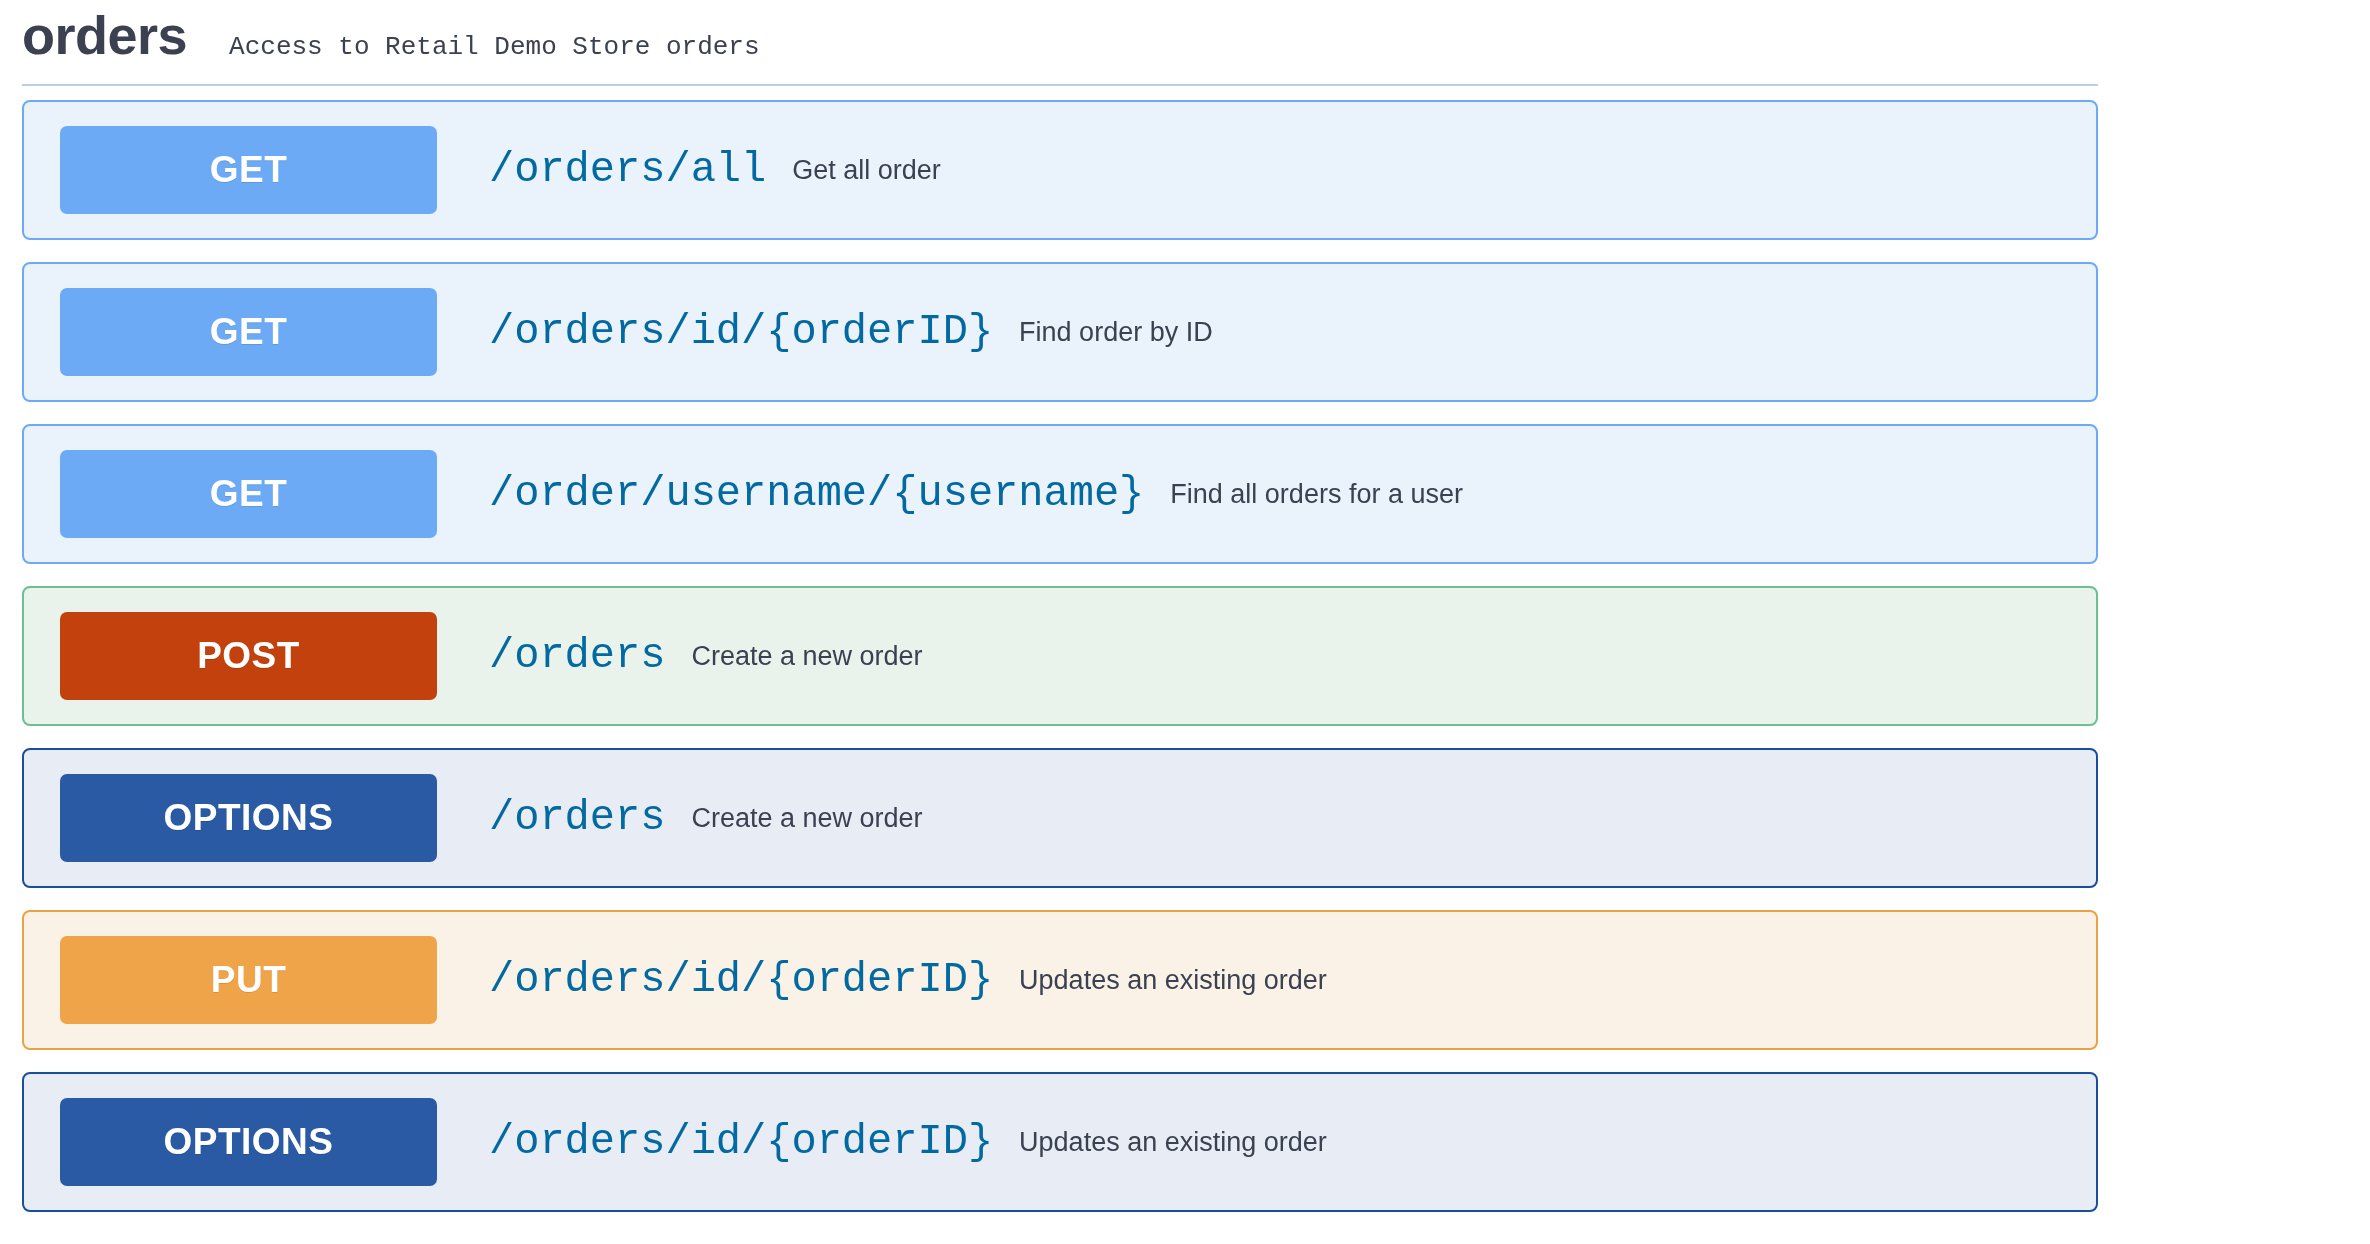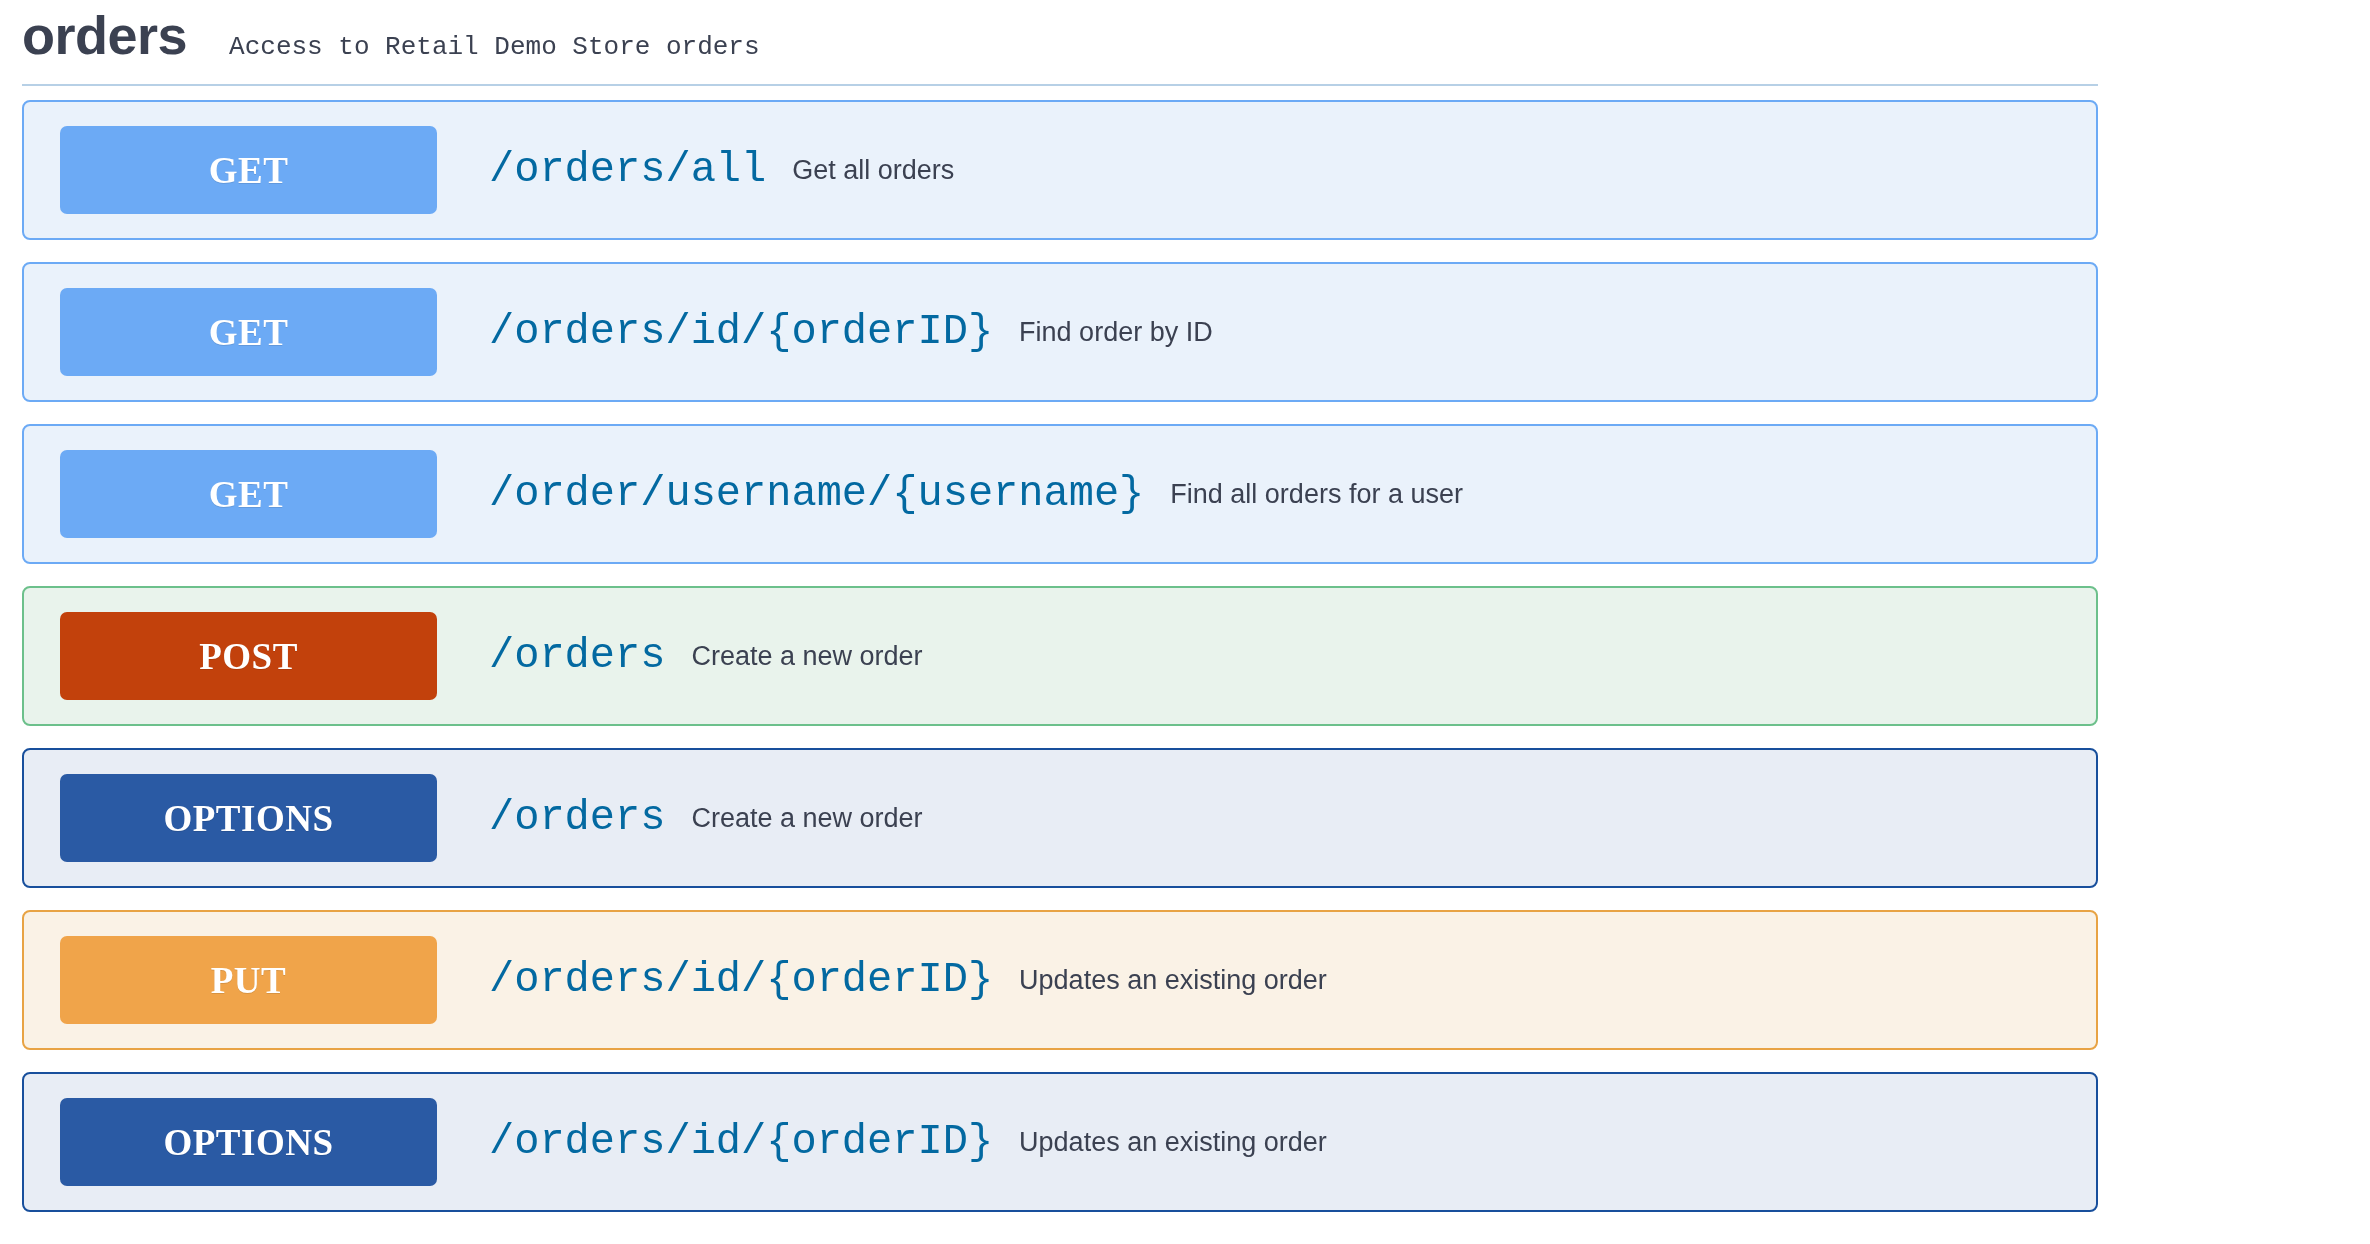--- a/index.html
+++ b/index.html
@@ -72,21 +72,21 @@
 
   .op-method {
     flex: 0 0 auto;
     width: 377px;
     height: 88px;
     border-radius: 7px;
     display: flex;
     align-items: center;
     justify-content: center;
     color: #ffffff;
-    font-family: Liberation Serif, serif;
+    font-family: Liberation Sans, sans-serif;
     font-size: 37px;
     font-weight: bold;
     letter-spacing: 0.5px;
     text-shadow: 0 1px 0 rgba(0,0,0,0.10);
     box-sizing: border-box;
   }
 
   .op-path {
     font-family: "Liberation Mono", monospace;
     font-size: 42px;
@@ -116,21 +116,21 @@
     <span class="tag-desc">Access to Retail Demo Store orders</span>
   </div>
 
   <div class="tag-divider"></div>
 
   <div class="op-list">
 
   <div class="op-row" style="background: rgb(234, 242, 251); border-color: rgb(108, 170, 245);">
         <div class="op-method" style="background: rgb(108, 170, 245);">GET</div>
         <span class="op-path">/orders/all</span>
-        <span class="op-summary">Get all orders</span>
+        <span class="op-summary">Get all order</span>
       </div>
       <div class="op-row" style="background: rgb(234, 242, 251); border-color: rgb(108, 170, 245);">
         <div class="op-method" style="background: rgb(108, 170, 245);">GET</div>
         <span class="op-path">/orders/id/{orderID}</span>
         <span class="op-summary">Find order by ID</span>
       </div>
       <div class="op-row" style="background: rgb(234, 242, 251); border-color: rgb(108, 170, 245);">
         <div class="op-method" style="background: rgb(108, 170, 245);">GET</div>
         <span class="op-path">/order/username/{username}</span>
         <span class="op-summary">Find all orders for a user</span>

